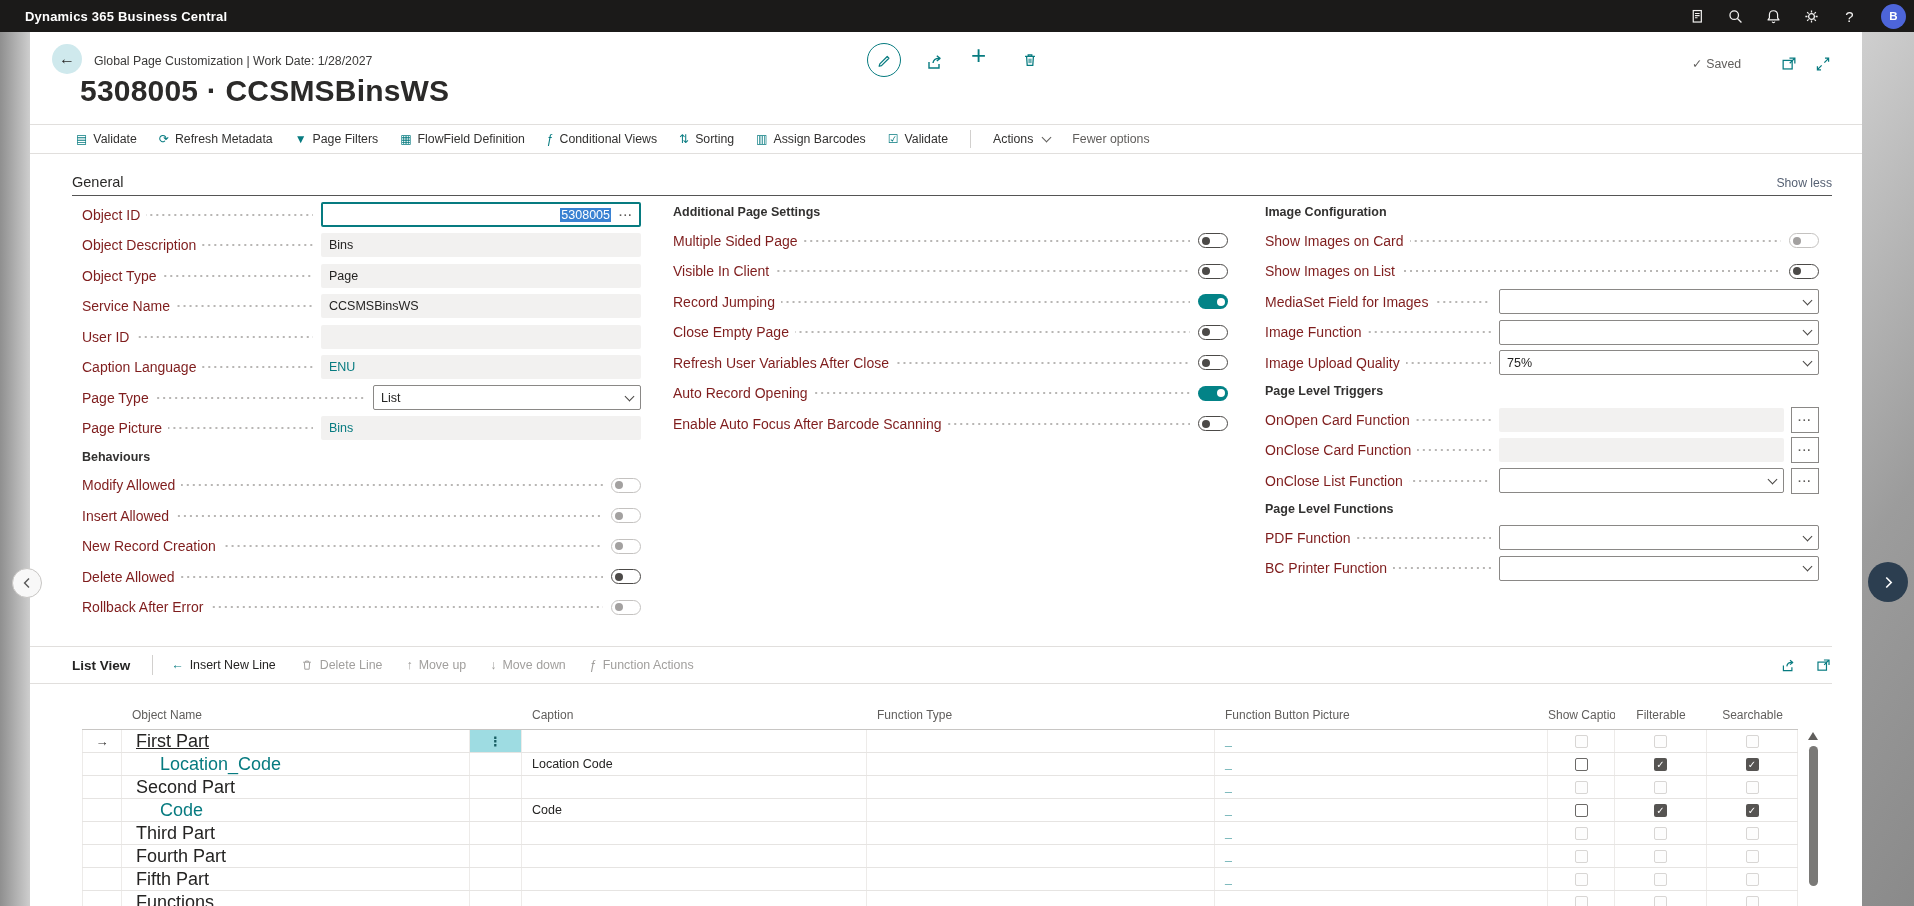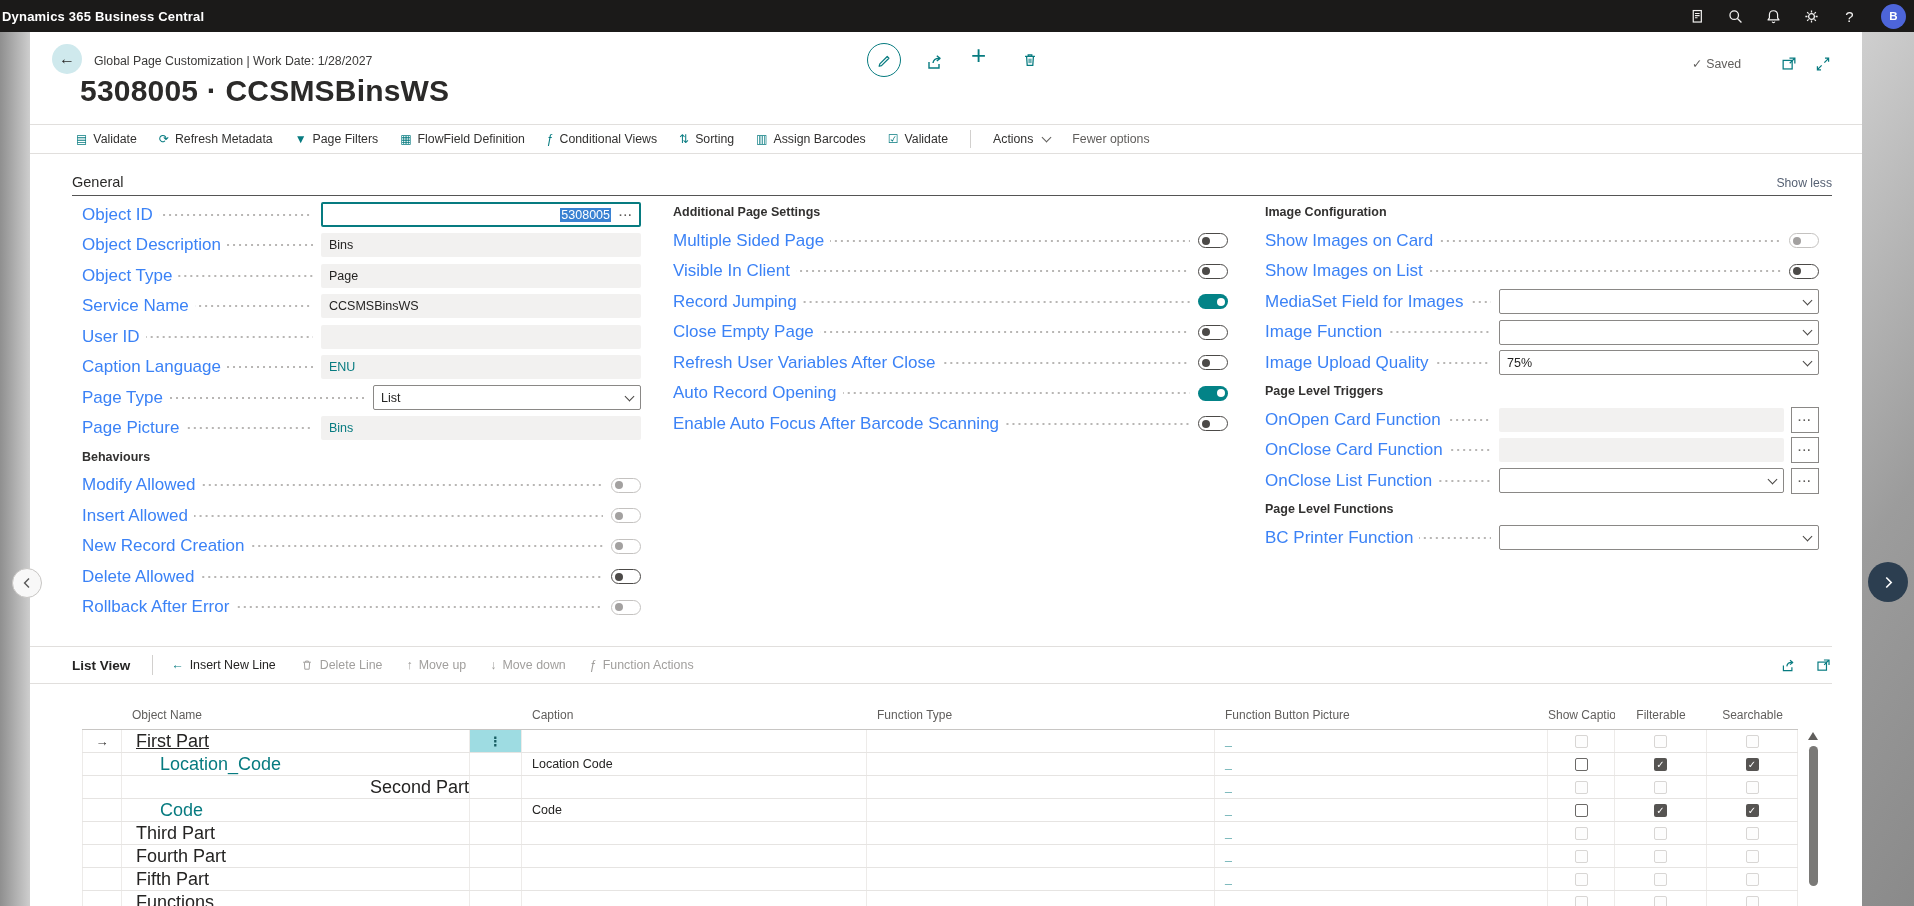--- a/index.html
+++ b/index.html
@@ -5,21 +5,21 @@
   :root{
     --accent:#077b80; --toggle-on:#038387; --sel:#3a82d2; --selcell:#9edce2;
     --avatar:#4d65d9; --topbar:#1b1a19;
   }
   *{margin:0;padding:0;box-sizing:border-box}
   html,body{width:1914px;height:906px;overflow:hidden;background:#fff;
     font-family:"Liberation Sans","DejaVu Sans",sans-serif;-webkit-font-smoothing:antialiased}
   
   .topbar{position:absolute;left:0;top:0;width:1914px;height:32px;background:var(--topbar);
     display:flex;align-items:center;justify-content:space-between;z-index:50}
-  .tb-title{color:#fff;font-size:13px;font-weight:bold;padding-left:2px;letter-spacing:.2px;cursor:pointer}
+  .tb-title{color:#fff;font-size:13px;font-weight:bold;padding-left:25px;letter-spacing:.2px;cursor:pointer}
   .tb-right{display:flex;align-items:center;gap:21px;padding-right:8px}
   .tbi{width:17px;height:17px;display:flex;align-items:center;justify-content:center;color:#f3f2f1;font-size:14px}
   .avatar{width:25px;height:25px;border-radius:50%;background:var(--avatar);color:#fff;
     font-size:11.5px;font-weight:bold;display:flex;align-items:center;justify-content:center;margin-left:2px}
   
   .edge{position:absolute;top:32px;height:874px;z-index:5}
   .edge-l{left:0;width:30px;background:linear-gradient(to right,#8f8f8f,#cecece)}
   .edge-r{left:1862px;width:52px;background:linear-gradient(125deg,#cfcfcf 0%,#9c9c9c 55%,#8a8a8a 100%)}
   .navchev{position:absolute;border:none;border-radius:50%;display:flex;align-items:center;justify-content:center;z-index:60;cursor:pointer}
   .navchev.left{left:12px;top:568px;width:30px;height:30px;background:#f8f8f8;border:1px solid #c8c6c4}
@@ -53,21 +53,21 @@
     display:flex;justify-content:space-between;align-items:flex-end;padding-bottom:5px}
   .gentitle{font-size:14.5px;font-weight:normal;color:#2b2a29;cursor:pointer}
   .showless{font-size:12.2px;color:#566173;cursor:pointer}
   .col{position:absolute;top:171px}
   .c1{left:52px;width:559px}
   .c2{left:643px;width:555px}
   .c3{left:1235px;width:554px}
   .subtitle{font-size:12.5px;font-weight:bold;color:#323130;height:26px;line-height:18px}
   .subtitle.mt{margin-top:8px}
   .frow{display:flex;align-items:center;height:23px;margin-bottom:7.5px}
-  .flabel{font-size:17px;color:#3b82f6;white-space:nowrap}
+  .flabel{font-size:14px;color:#7f1d1d;white-space:nowrap}
   .dots{flex:1;height:2px;margin:0 8px 0 6px;align-self:center;
     background-image:radial-gradient(circle,#b8b6b4 0.9px,transparent 1px);background-size:6px 2px;background-repeat:repeat-x;background-position:center}
   .fctl{display:flex;align-items:center;flex:none}
   .inpfocus{display:flex;align-items:center;width:100%;height:25px;border:2px solid var(--accent);border-radius:2px;padding:0 6px;background:#fff;cursor:text}
   .selval{margin-left:auto;background:var(--sel);color:#fff;font-size:12.5px;padding:0 1px}
   .assist-inline{color:#5f5d5b;margin-left:8px;font-size:11px;font-weight:bold;letter-spacing:1px;cursor:pointer}
   .ro{background:#f2f1f0;height:24px;line-height:24px;padding:0 8px;font-size:12.5px;color:#252423;width:100%;border-radius:2px;overflow:hidden}
   .tlink{color:var(--accent)}
   .dd{background:#fff;border:1px solid #8a8886;border-radius:2px;height:25px;display:flex;align-items:center;padding:0 7px;width:100%;cursor:pointer}
   .ddval{flex:1;font-size:12.5px;color:#252423;white-space:nowrap;overflow:hidden}
@@ -528,20 +528,30 @@
                 <span class="ddchev"></span>
               </div>
               <div class="assistbtn">···</div>
             </div>
           </span>
         </div>
       </div>
     <div class="subtitle mt">Page Level Functions</div>
     <div id="c3crows">
         <div class="frow">
+          <span class="flabel">PDF Function</span>
+          <span class="dots"></span>
+          <span class="fctl" style="width: 320px;">
+            <div class="dd">
+              <span class="ddval"></span>
+              <span class="ddchev"></span>
+            </div>
+          </span>
+        </div>
+        <div class="frow">
           <span class="flabel">BC Printer Function</span>
           <span class="dots"></span>
           <span class="fctl" style="width: 320px;">
             <div class="dd">
               <span class="ddval"></span>
               <span class="ddchev"></span>
             </div>
           </span>
         </div>
       </div>
@@ -648,21 +658,21 @@
           </div>
           <div class="tc ccell" style="width: 92px;">
             <span class="cbx checked">✓</span>
           </div>
           <div class="tc ccell" style="width: 91px;">
             <span class="cbx checked">✓</span>
           </div>
         </div>
         <div class="trow">
           <div class="tc first" style="width: 40px;"></div>
-          <div class="tc" style="width: 348px; justify-content: flex-end;">
+          <div class="tc" style="width: 348px;">
             <span class="tname">Second Part</span>
           </div>
           <div class="tc menucell" style="width: 52px;"></div>
           <div class="tc" style="width: 345px;"></div>
           <div class="tc" style="width: 348px;"></div>
           <div class="tc" style="width: 333px;">
             <span class="tpic">_</span>
           </div>
           <div class="tc ccell" style="width: 67px;">
             <span class="cbx disabled"></span>

